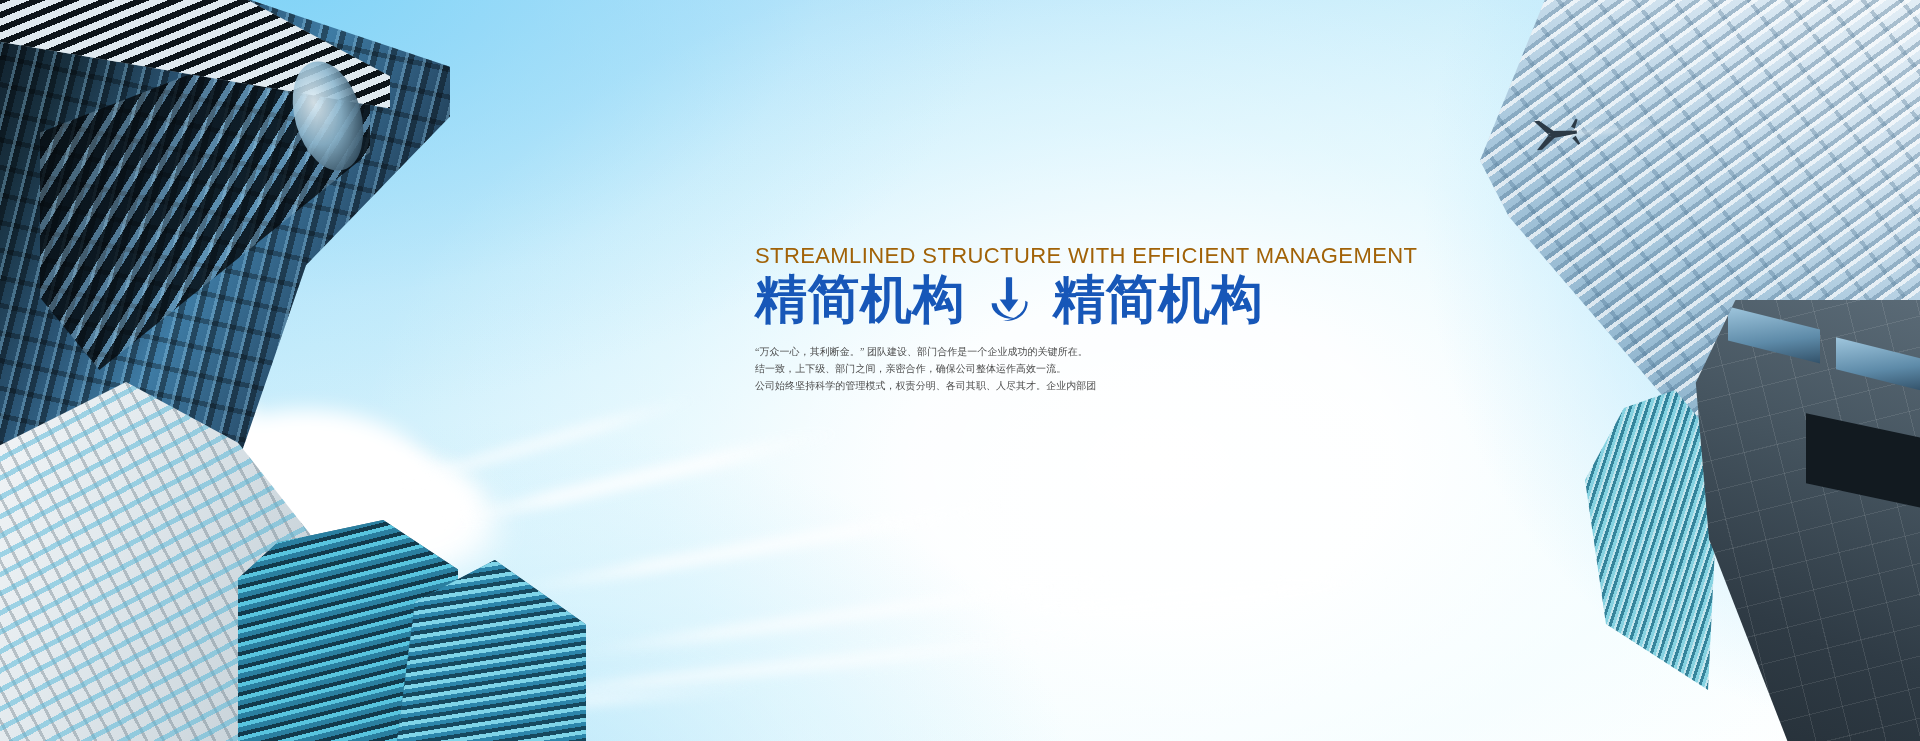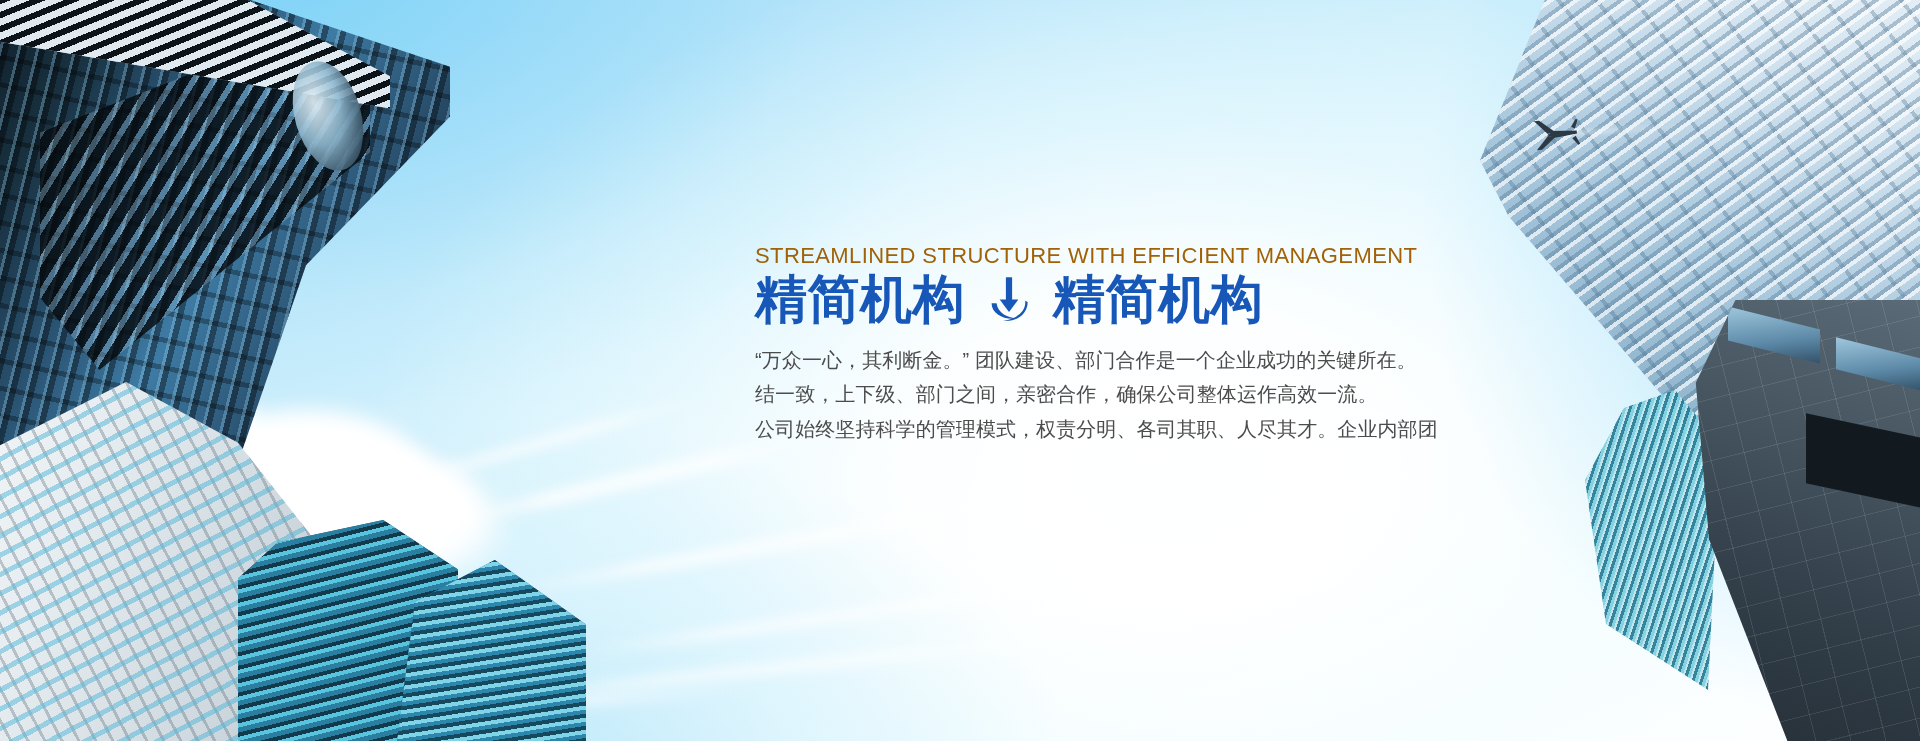--- a/index.html
+++ b/index.html
@@ -283,25 +283,26 @@
   .brand-mark {
     display: inline-block;
     width: 40px;
     height: 46px;
     margin: 0 12px;
     flex: 0 0 auto;
   }
   .brand-mark svg { display: block; width: 100%; height: 100%; }
   .body-copy {
     margin: 0;
-    font-size: 20px;
+    font-size: 10px;
     line-height: 1.72;
     color: #4c4c4c;
     letter-spacing: 0.004em;
     max-width: 540px;
+    font-family: Liberation Serif, serif;
   }
   .body-copy .ln { display: block; white-space: nowrap; }
 </style>
 </head>
 <body>
 
 <div class="banner">
 
   <div class="sky-base"></div>
   <div class="sky-topleft"></div>

